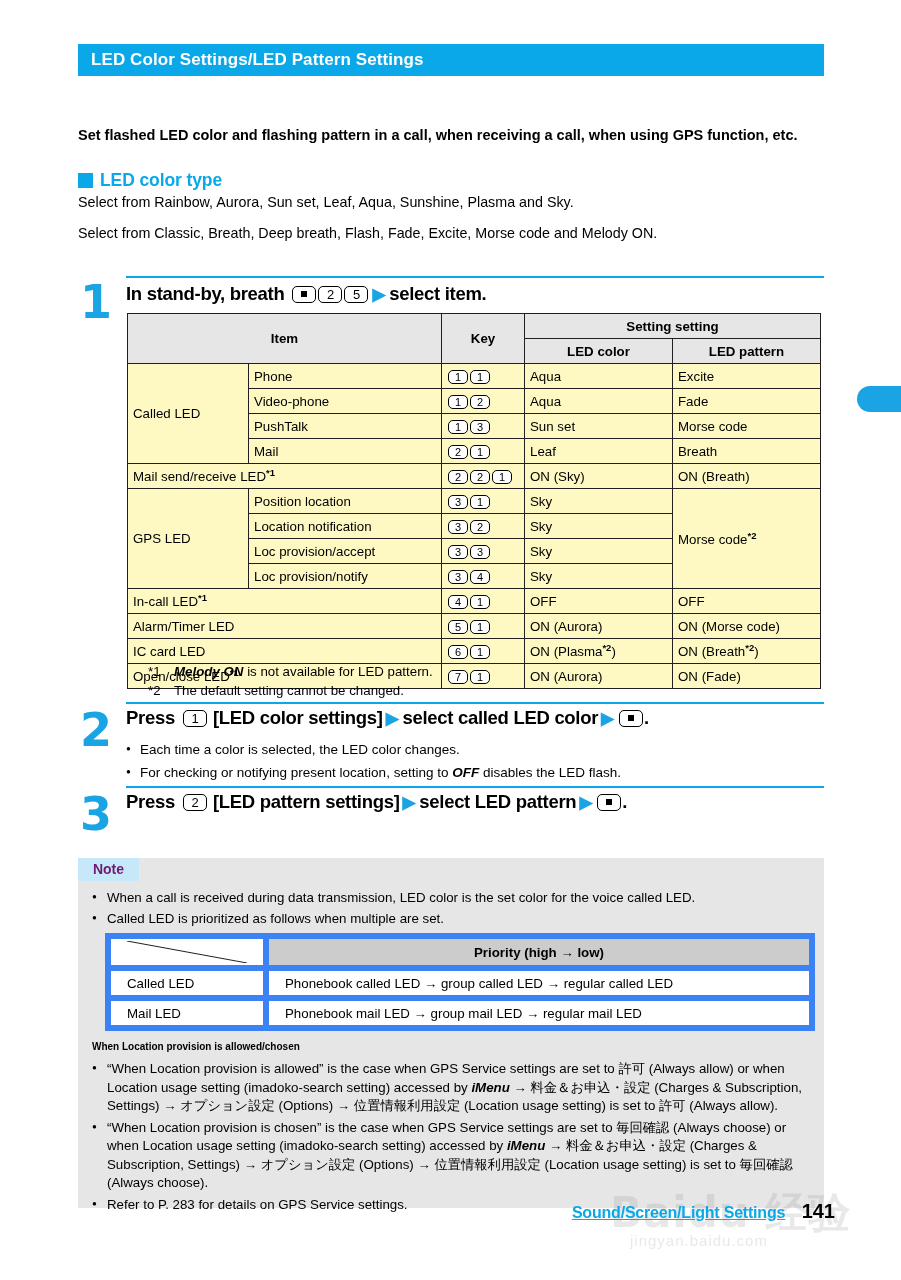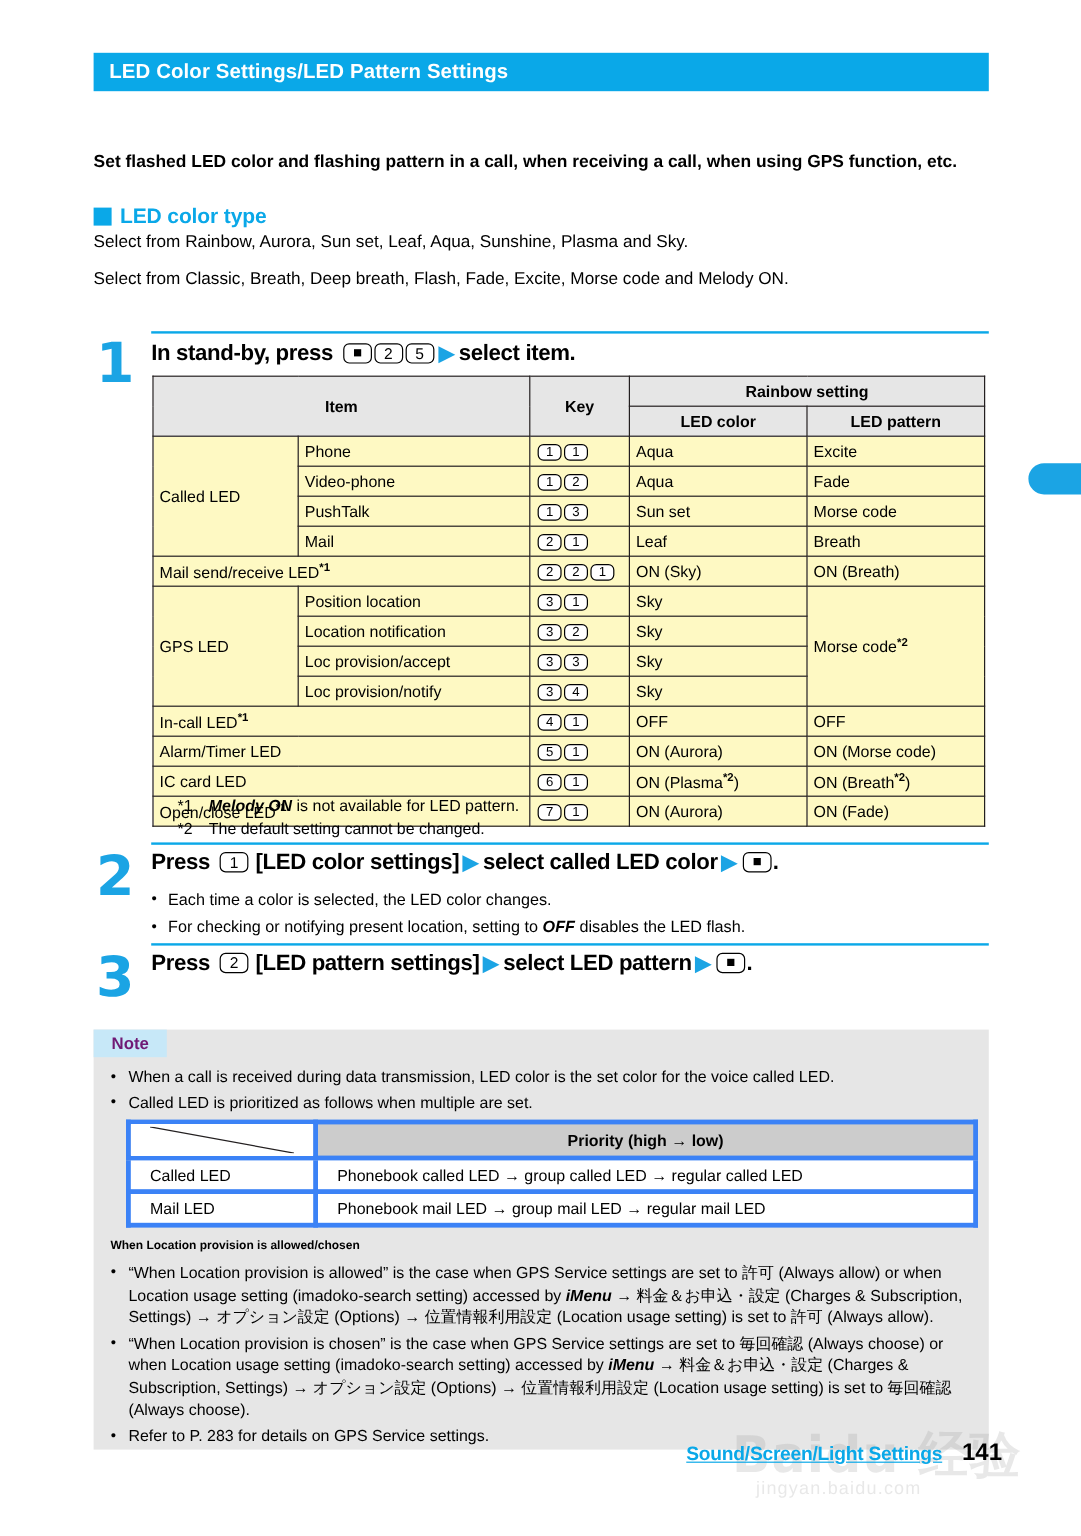--- a/index.html
+++ b/index.html
@@ -279,21 +279,21 @@
     font-size: 8px;
   }
 
   table.prio {
     border-collapse: collapse;
     width: 710px;
     margin: 5px 0 6px 13px;
     font-size: 13.3px;
   }
   table.prio td, table.prio th {
-    border: 4px solid #3b82f6;
+    border: 6px solid #3b82f6;
     padding: 2px 16px;
     height: 20px;
     text-align: left;
     font-weight: normal;
     background: #ffffff;
   }
   table.prio th {
     background: #cccccc;
     text-align: center;
     font-weight: bold;
@@ -381,35 +381,35 @@
     <div class="subsec-body">Select from Rainbow, Aurora, Sun set, Leaf, Aqua, Sunshine, Plasma and Sky.</div>
   </div>
 
   <div class="subsec" style="top:222px;">
     <div class="subsec-body">Select from Classic, Breath, Deep breath, Flash, Fade, Excite, Morse code and Melody ON.</div>
   </div>
 
   <div class="step-rule" style="top:276px;"></div>
   <div class="step-num" style="top:282px;">1</div>
   <div class="step-text" style="top:283px;">
-    <span>In stand-by, press</span>
+    <span>In stand-by, breath</span>
     <span style="width:7px;"></span>
     <span class="key key-lg key-dot"></span>
     <span class="key key-lg">2</span>
     <span class="key key-lg">5</span>
     <span class="arrow">▶</span>
     <span>select item.</span>
   </div>
 
   <table class="maint">
     <thead>
       <tr>
         <th colspan="2" rowspan="2">Item</th>
         <th rowspan="2" style="width:72px;">Key</th>
-        <th colspan="2">Rainbow setting</th>
+        <th colspan="2">Setting setting</th>
       </tr>
       <tr>
         <th style="width:137px;">LED color</th>
         <th style="width:137px;">LED pattern</th>
       </tr>
     </thead>
     <tbody>
 
       <tr>
         <td class="shade" rowspan="4" style="width:110px;">Called LED</td>

